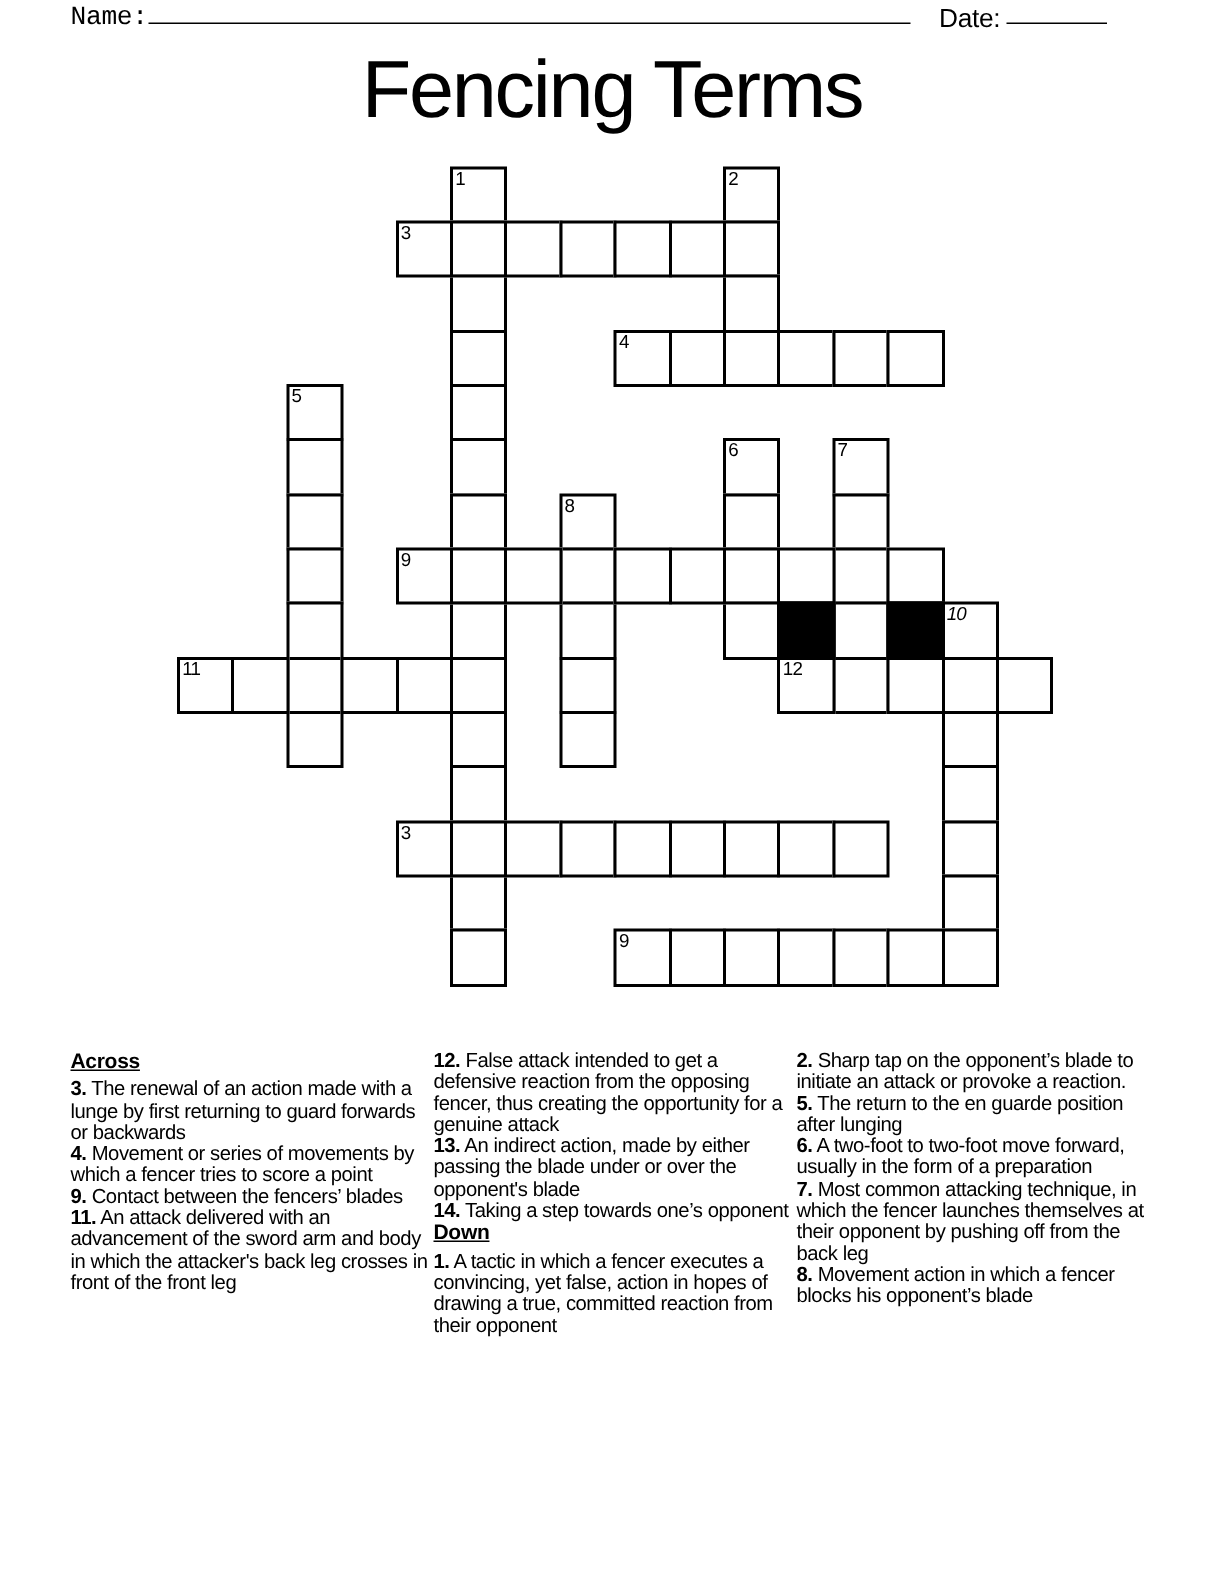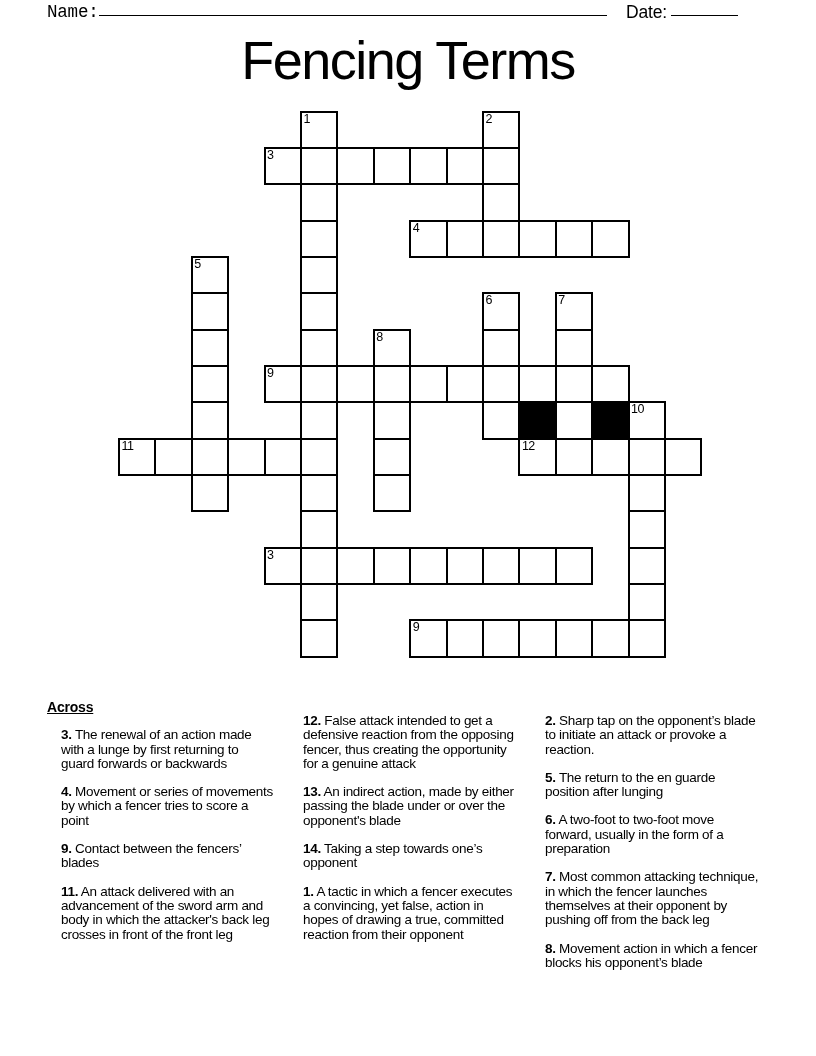--- a/index.html
+++ b/index.html
@@ -31,21 +31,21 @@
     position:absolute; top:700px;
     font-size:13.5px; line-height:14.3px; letter-spacing:-0.3px;
   }
   #clue-col-1 { left:47px;  width:240px; }
   #clue-col-2 { left:289px; width:242px; }
   #clue-col-3 { left:531px; width:242px; }
   .clue-head {
     font-size:14px; font-weight:700; text-decoration:underline;
     margin-bottom:5px; letter-spacing:-0.2px;
   }
-  .clue { margin:14px; }
+  .clue { margin:0; }
   .clue b { font-weight:700; }
 </style>
 </head>
 <body>
 
 <span id="name-label" class="top-label">Name:</span>
 <div id="name-line" class="write-line"></div>
 <span id="date-label" class="top-label">Date:</span>
 <div id="date-line" class="write-line"></div>
 
@@ -119,21 +119,21 @@
     <div class="cell" style="left: 372.8px; top: 437.65px; width: 38.4px; height: 38.35px;"></div>
     <div class="cell" style="left: 372.8px; top: 474px; width: 38.4px; height: 38.35px;"></div>
     <div class="cell" style="left: 263.6px; top: 364.95px; width: 38.4px; height: 38.35px;">
       <span class="cellnum">9</span>
     </div>
     <div class="cell" style="left: 336.4px; top: 364.95px; width: 38.4px; height: 38.35px;"></div>
     <div class="cell" style="left: 409.2px; top: 364.95px; width: 38.4px; height: 38.35px;"></div>
     <div class="cell" style="left: 445.6px; top: 364.95px; width: 38.4px; height: 38.35px;"></div>
     <div class="cell" style="left: 518.4px; top: 364.95px; width: 38.4px; height: 38.35px;"></div>
     <div class="cell" style="left: 591.2px; top: 364.95px; width: 38.4px; height: 38.35px;"></div>
-    <div class="cell" style="left: 627.6px; top: 401.3px; width: 38.4px; height: 38.35px;">
+    <div class="cell" style="left: 627.6px; top: 401.3px; width: 38.4px; height: 38.35px; font-style: italic;">
       <span class="cellnum">10</span>
     </div>
     <div class="cell" style="left: 627.6px; top: 437.65px; width: 38.4px; height: 38.35px;"></div>
     <div class="cell" style="left: 627.6px; top: 474px; width: 38.4px; height: 38.35px;"></div>
     <div class="cell" style="left: 627.6px; top: 510.35px; width: 38.4px; height: 38.35px;"></div>
     <div class="cell" style="left: 627.6px; top: 546.7px; width: 38.4px; height: 38.35px;"></div>
     <div class="cell" style="left: 627.6px; top: 583.05px; width: 38.4px; height: 38.35px;"></div>
     <div class="cell" style="left: 627.6px; top: 619.4px; width: 38.4px; height: 38.35px;"></div>
     <div class="cell" style="left: 118px; top: 437.65px; width: 38.4px; height: 38.35px;">
       <span class="cellnum">11</span>
@@ -173,20 +173,21 @@
       <div class="clue-head">Across</div>
       <div class="clue"><b>3.</b><span> The renewal of an action made with a lunge by first returning to guard forwards or backwards</span></div>
       <div class="clue"><b>4.</b><span> Movement or series of movements by which a fencer tries to score a point</span></div>
       <div class="clue"><b>9.</b><span> Contact between the fencers’ blades</span></div>
       <div class="clue"><b>11.</b><span> An attack delivered with an advancement of the sword arm and body in which the attacker's back leg crosses in front of the front leg</span></div>
     </div>
   <div id="clue-col-2" class="clue-col">
       <div class="clue"><b>12.</b><span> False attack intended to get a defensive reaction from the opposing fencer, thus creating the opportunity for a genuine attack</span></div>
       <div class="clue"><b>13.</b><span> An indirect action, made by either passing the blade under or over the opponent's blade</span></div>
       <div class="clue"><b>14.</b><span> Taking a step towards one’s opponent</span></div>
+      <div class="clue-head">Down</div>
       <div class="clue"><b>1.</b><span> A tactic in which a fencer executes a convincing, yet false, action in hopes of drawing a true, committed reaction from their opponent</span></div>
     </div>
   <div id="clue-col-3" class="clue-col">
       <div class="clue"><b>2.</b><span> Sharp tap on the opponent’s blade to initiate an attack or provoke a reaction.</span></div>
       <div class="clue"><b>5.</b><span> The return to the en guarde position after lunging</span></div>
       <div class="clue"><b>6.</b><span> A two-foot to two-foot move forward, usually in the form of a preparation</span></div>
       <div class="clue"><b>7.</b><span> Most common attacking technique, in which the fencer launches themselves at their opponent by pushing off from the back leg</span></div>
       <div class="clue"><b>8.</b><span> Movement action in which a fencer blocks his opponent’s blade</span></div>
     </div>
 </div>

